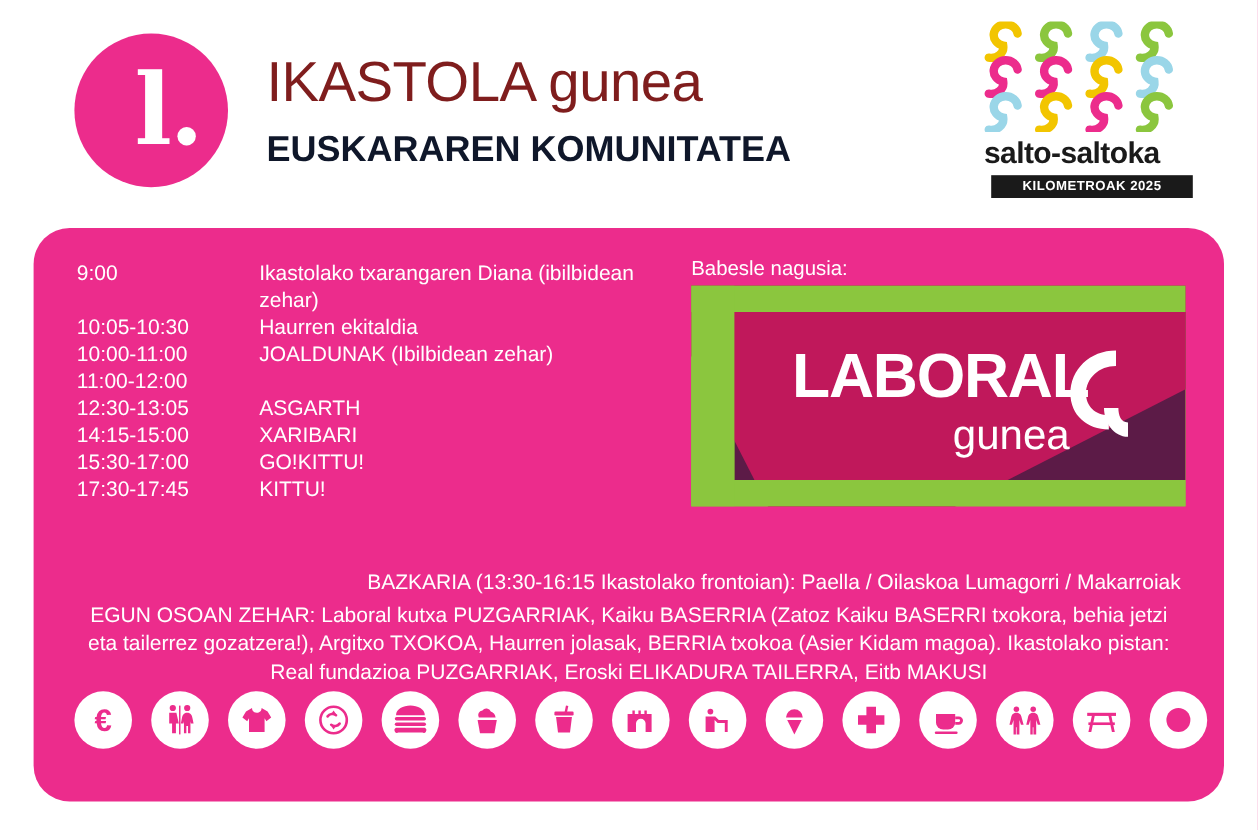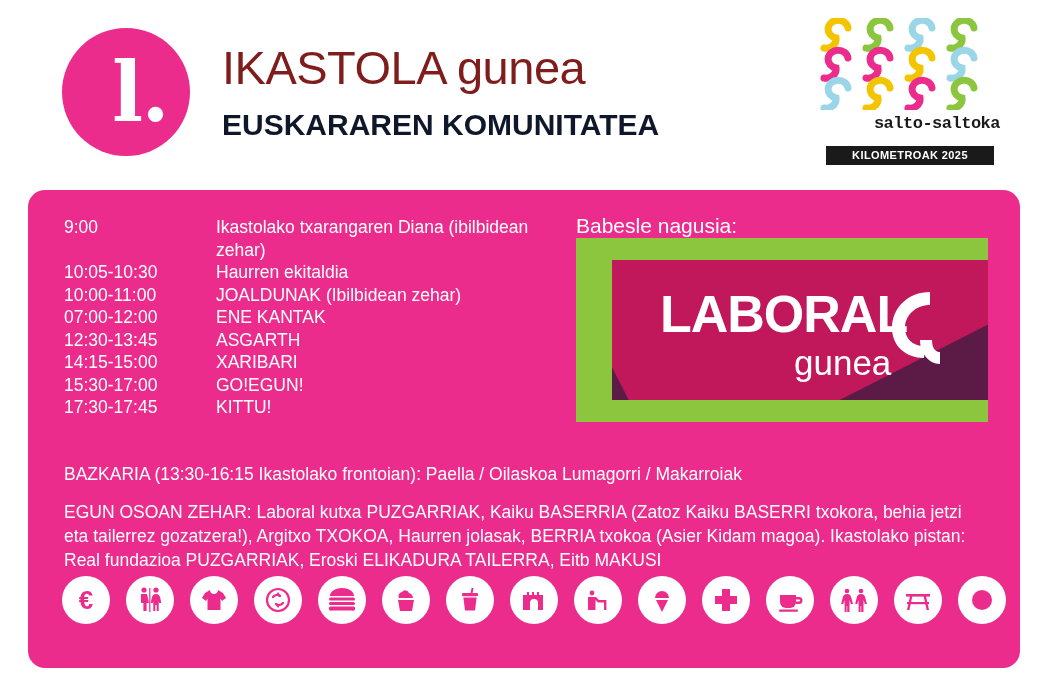--- a/index.html
+++ b/index.html
@@ -65,23 +65,23 @@
   }
   .brand-squiggles {
     position: absolute;
     left: 0; top: 0;
     width: 180px; height: 92px;
   }
   .brand-name {
     position: absolute;
     left: 0; top: 96px;
     width: 180px;
-    text-align: right;
-    font-family: Liberation Mono, monospace;
-    font-size: 17px;
+    text-align: left;
+    font-family: Liberation Sans, sans-serif;
+    font-size: 25px;
     font-weight: bold;
     color: #1a1a1a;
     letter-spacing: -0.5px;
   }
   .brand-strip {
     position: absolute;
     left: 6px; top: 128px;
     width: 168px; height: 19px;
     background: #1a1a1a;
     color: #ffffff;
@@ -91,21 +91,21 @@
     text-align: center;
     line-height: 19px;
   }
 
   
   .panel {
     position: absolute;
     left: 28px; top: 190px;
     width: 992px; height: 478px;
     background: #ec2c8c;
-    border-radius: 17px;
+    border-radius: 30px;
   }
 
   
   .schedule {
     position: absolute;
     left: 36px; top: 26px;
     width: 500px;
     color: #ffffff;
   }
   .sched-row {
@@ -120,21 +120,21 @@
   }
   .sched-desc {
     flex: 1 1 auto;
   }
 
   
   .sponsor-label {
     position: absolute;
     left: 548px; top: 24px;
     color: #ffffff;
-    font-size: 21px;
+    font-size: 17px;
   }
   .sponsor-box {
     position: absolute;
     left: 548px; top: 48px;
     width: 412px; height: 184px;
     overflow: hidden;
     background: #8bc63e;
     padding-left: 40px;
   }
   .sponsor-purple {
@@ -194,22 +194,22 @@
     width: 70px; height: 84px;
   }
 
   
   .para {
     position: absolute;
     color: #ffffff;
     font-size: 17.5px;
     line-height: 24px;
   }
-  .para-lunch { left: 36px; top: 272px; width: 920px; }
-  .para-all   { left: 36px; top: 310px; width: 920px; }
+  .para-lunch { left: 36px; top: 283px; width: 920px; text-align: right; }
+  .para-all   { left: 36px; top: 310px; width: 920px; text-align: center; }
 
   
   .icon-row {
     position: absolute;
     left: 34px; top: 382px;
     width: 930px; height: 56px;
     display: flex;
     align-items: center;
     gap: 16px;
   }
@@ -274,34 +274,33 @@
     </div>
     <div class="sched-row">
       <div class="sched-time">10:05-10:30</div>
       <div class="sched-desc">Haurren ekitaldia</div>
     </div>
     <div class="sched-row">
       <div class="sched-time">10:00-11:00</div>
       <div class="sched-desc">JOALDUNAK (Ibilbidean zehar)</div>
     </div>
     <div class="sched-row">
-      <div class="sched-time">07:00-12:00</div>
-      <div class="sched-desc">ENE KANTAK</div>
-    </div>
-    <div class="sched-row">
-      <div class="sched-time">12:30-13:45</div>
+      <div class="sched-time">11:00-12:00</div>
+    </div>
+    <div class="sched-row">
+      <div class="sched-time">12:30-13:05</div>
       <div class="sched-desc">ASGARTH</div>
     </div>
     <div class="sched-row">
       <div class="sched-time">14:15-15:00</div>
       <div class="sched-desc">XARIBARI</div>
     </div>
     <div class="sched-row">
       <div class="sched-time">15:30-17:00</div>
-      <div class="sched-desc">GO!EGUN!</div>
+      <div class="sched-desc">GO!KITTU!</div>
     </div>
     <div class="sched-row">
       <div class="sched-time">17:30-17:45</div>
       <div class="sched-desc">KITTU!</div>
     </div>
   </div>
 
   <div class="sponsor-label">Babesle nagusia:</div>
 
   <div class="sponsor-box">

